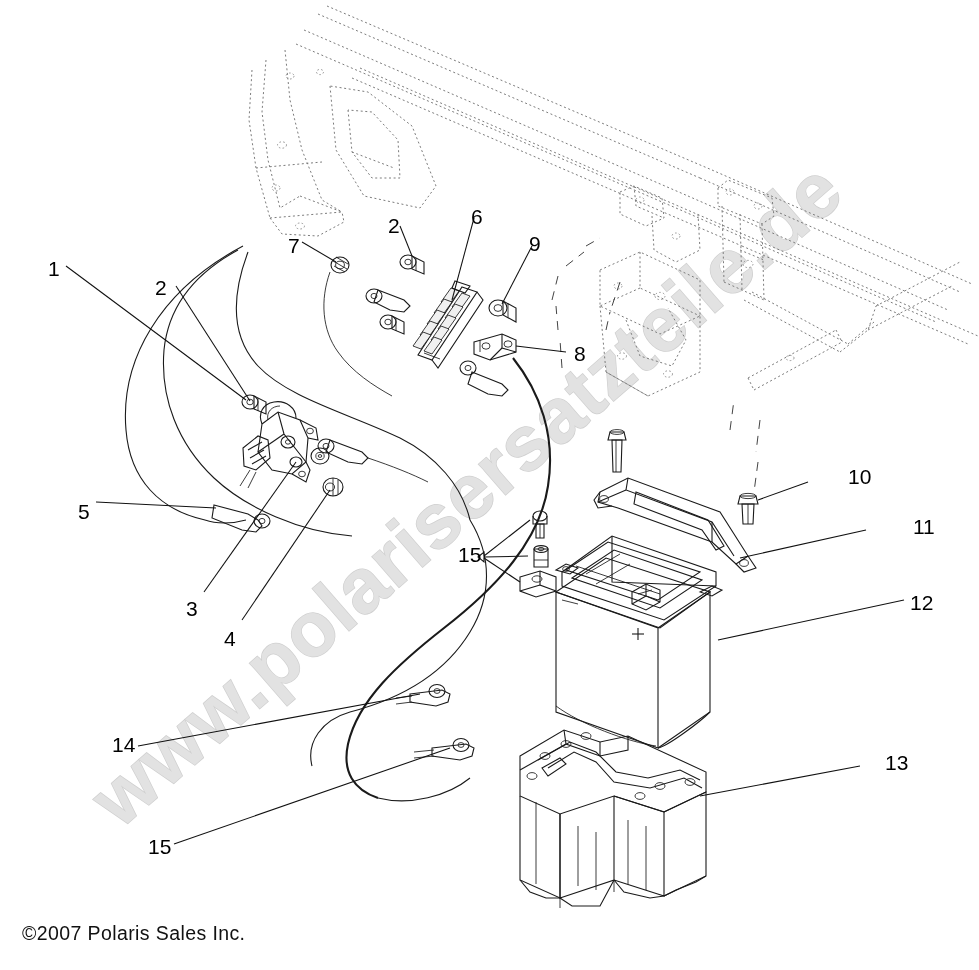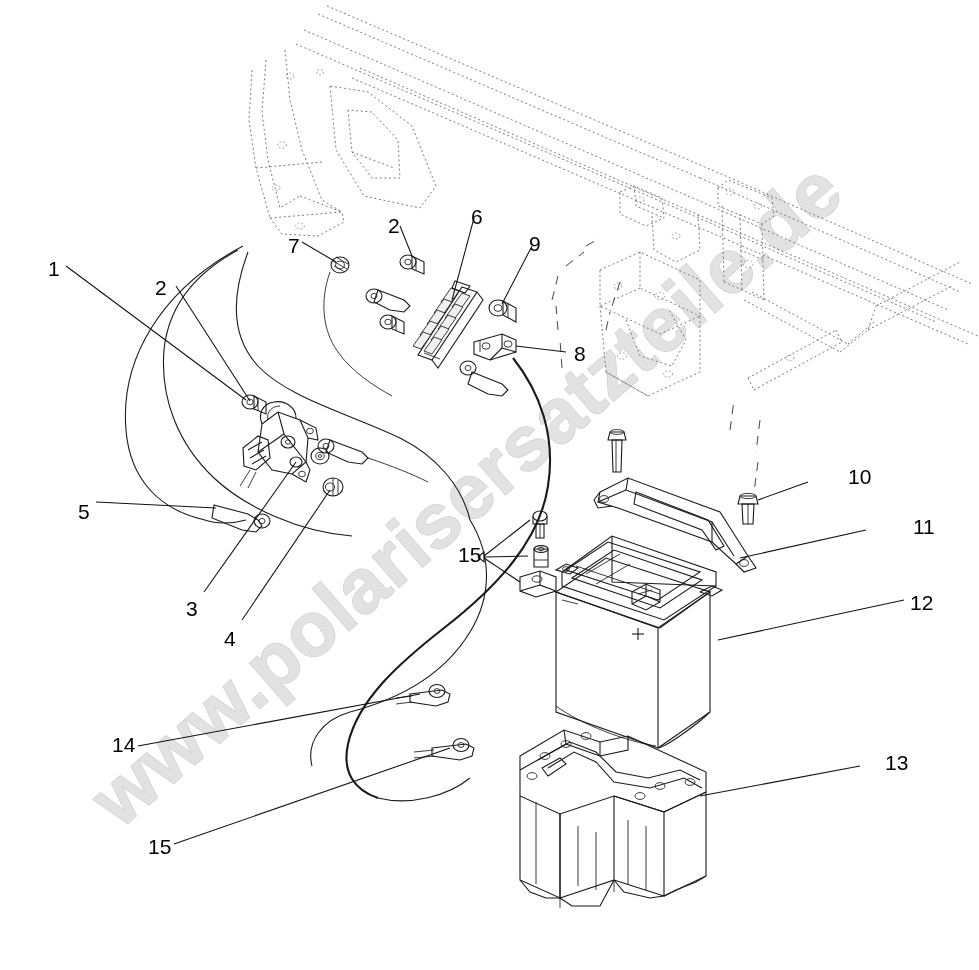--- a/index.html
+++ b/index.html
@@ -479,14 +479,17 @@
   <div class="callout-label" style="left:574px; top:343px;">8</div>
   <div class="callout-label" style="left:529px; top:233px;">9</div>
   <div class="callout-label" style="left:812px; top:466px;margin-left:36px;">10</div>
   <div class="callout-label" style="left:872px; top:516px;margin-left:41px;">11</div>
   <div class="callout-label" style="left:910px; top:592px;">12</div>
   <div class="callout-label" style="left:865px; top:752px;margin-left:20px;">13</div>
   <div class="callout-label" style="left:112px; top:734px;">14</div>
   <div class="callout-label" style="left:148px; top:836px;">15</div>
   <div class="callout-label" style="left:458px; top:544px;">15</div>
 
+  <div id="copyright-line">
+    <span>©</span><span>2007  Polaris Sales Inc.</span>
+  </div>
 
 </div>
 
 </body></html>

